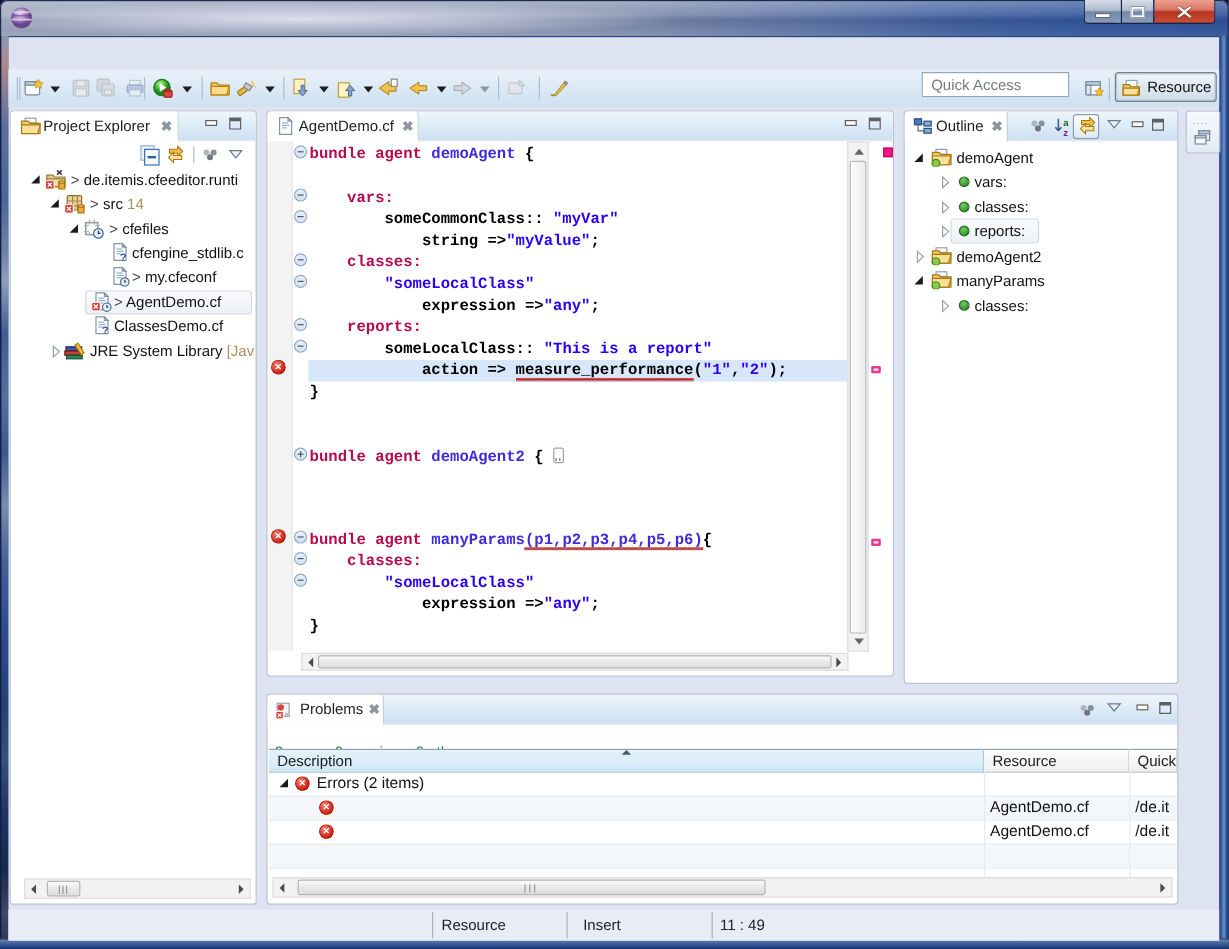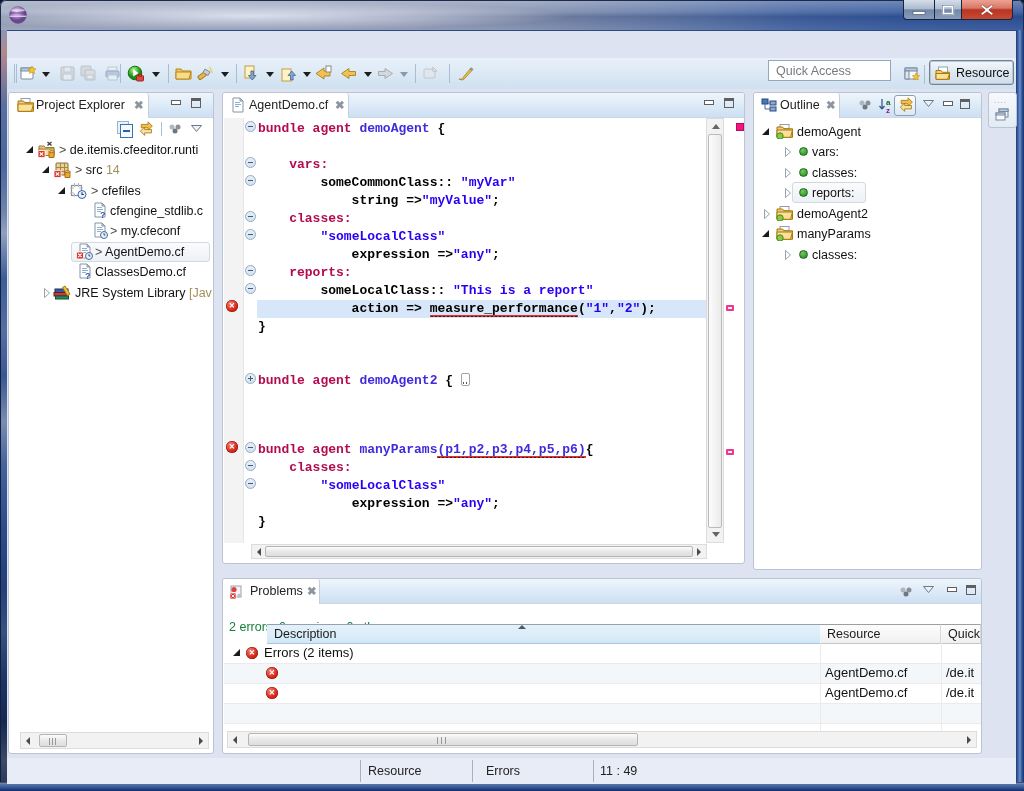--- a/index.html
+++ b/index.html
@@ -92,21 +92,21 @@
 .hsb .arr { right:5px; border-left:4.5px solid #4a4a4a; }
 .hthumb { position:absolute; top:1px; height:13px; border:1px solid #b4b4b4; border-radius:2px;
   background:linear-gradient(180deg,#fcfcfc,#e8e8e8 50%,#dedede); }
 .grip { position:absolute; top:3px; width:1px; height:7px; background:#9a9a9a; }
 .vsb { position:absolute; background:#f2f2f2; border:1px solid #dcdcdc; }
 .hdrcell { position:absolute; top:0; height:20px; line-height:19px;
   background:linear-gradient(180deg,#fdfdfd,#f0f0f0);
   border-right:1px solid #d8d8d8; border-top:1px solid #9aa0a8; border-bottom:1px solid #c4c4c4;
   color:#1a1a1a; font-size:12.5px; padding-left:7px; }
 .hdrcell.sorted { background:linear-gradient(180deg,#e2f1fb 0%,#ddeef9 50%,#cfe7f6 100%);
-  border-right:1px solid #9fcfe8; border-bottom:1px solid #a9c7dc;margin-left:43px; }
+  border-right:1px solid #9fcfe8; border-bottom:1px solid #a9c7dc; }
 .prow { position:absolute; height:20px; line-height:20px; font-size:13px; color:#111; white-space:nowrap; }
 .pline { position:absolute; height:1px; background:#ebebeb; }
 .colline { position:absolute; width:1px; background:#ebebeb; }
 .minimz { position:absolute; width:10px; height:5px; background:#fff; border:1.5px solid #5f5f5f; }
 </style></head><body>
 
 <div id="titlebar">
   <svg class="abs" style="left:9px;top:6px" width="18" height="18" viewBox="0 0 18 18">
     <defs>
         <radialGradient id="eclg" cx="42%" cy="32%">
@@ -560,15 +560,15 @@
           <span class="grip" style="left:192px"></span>
           <span class="grip" style="left:196px"></span>
         </div>
       </div>
 </div>
 <div class="abs" style="left:0;top:727px;width:1009px;height:26px;background:#e8ecf6">
 <div class="abs" style="left:353px;top:2px;width:1px;height:22px;background:#aab0bc"></div>
 <div class="abs" style="left:465px;top:2px;width:1px;height:22px;background:#aab0bc"></div>
 <div class="abs" style="left:586px;top:2px;width:1px;height:22px;background:#aab0bc"></div>
 <div class="abs" style="left:361px;top:6px;font-size:12.5px;color:#222">Resource</div>
-<div class="abs" style="left:479px;top:6px;font-size:12.5px;color:#222">Errors</div>
+<div class="abs" style="left:479px;top:6px;font-size:12.5px;color:#222">Insert</div>
 <div class="abs" style="left:593px;top:6px;font-size:12.5px;color:#222">11 : 49</div>
 </div>
 </div>
 </body></html>

